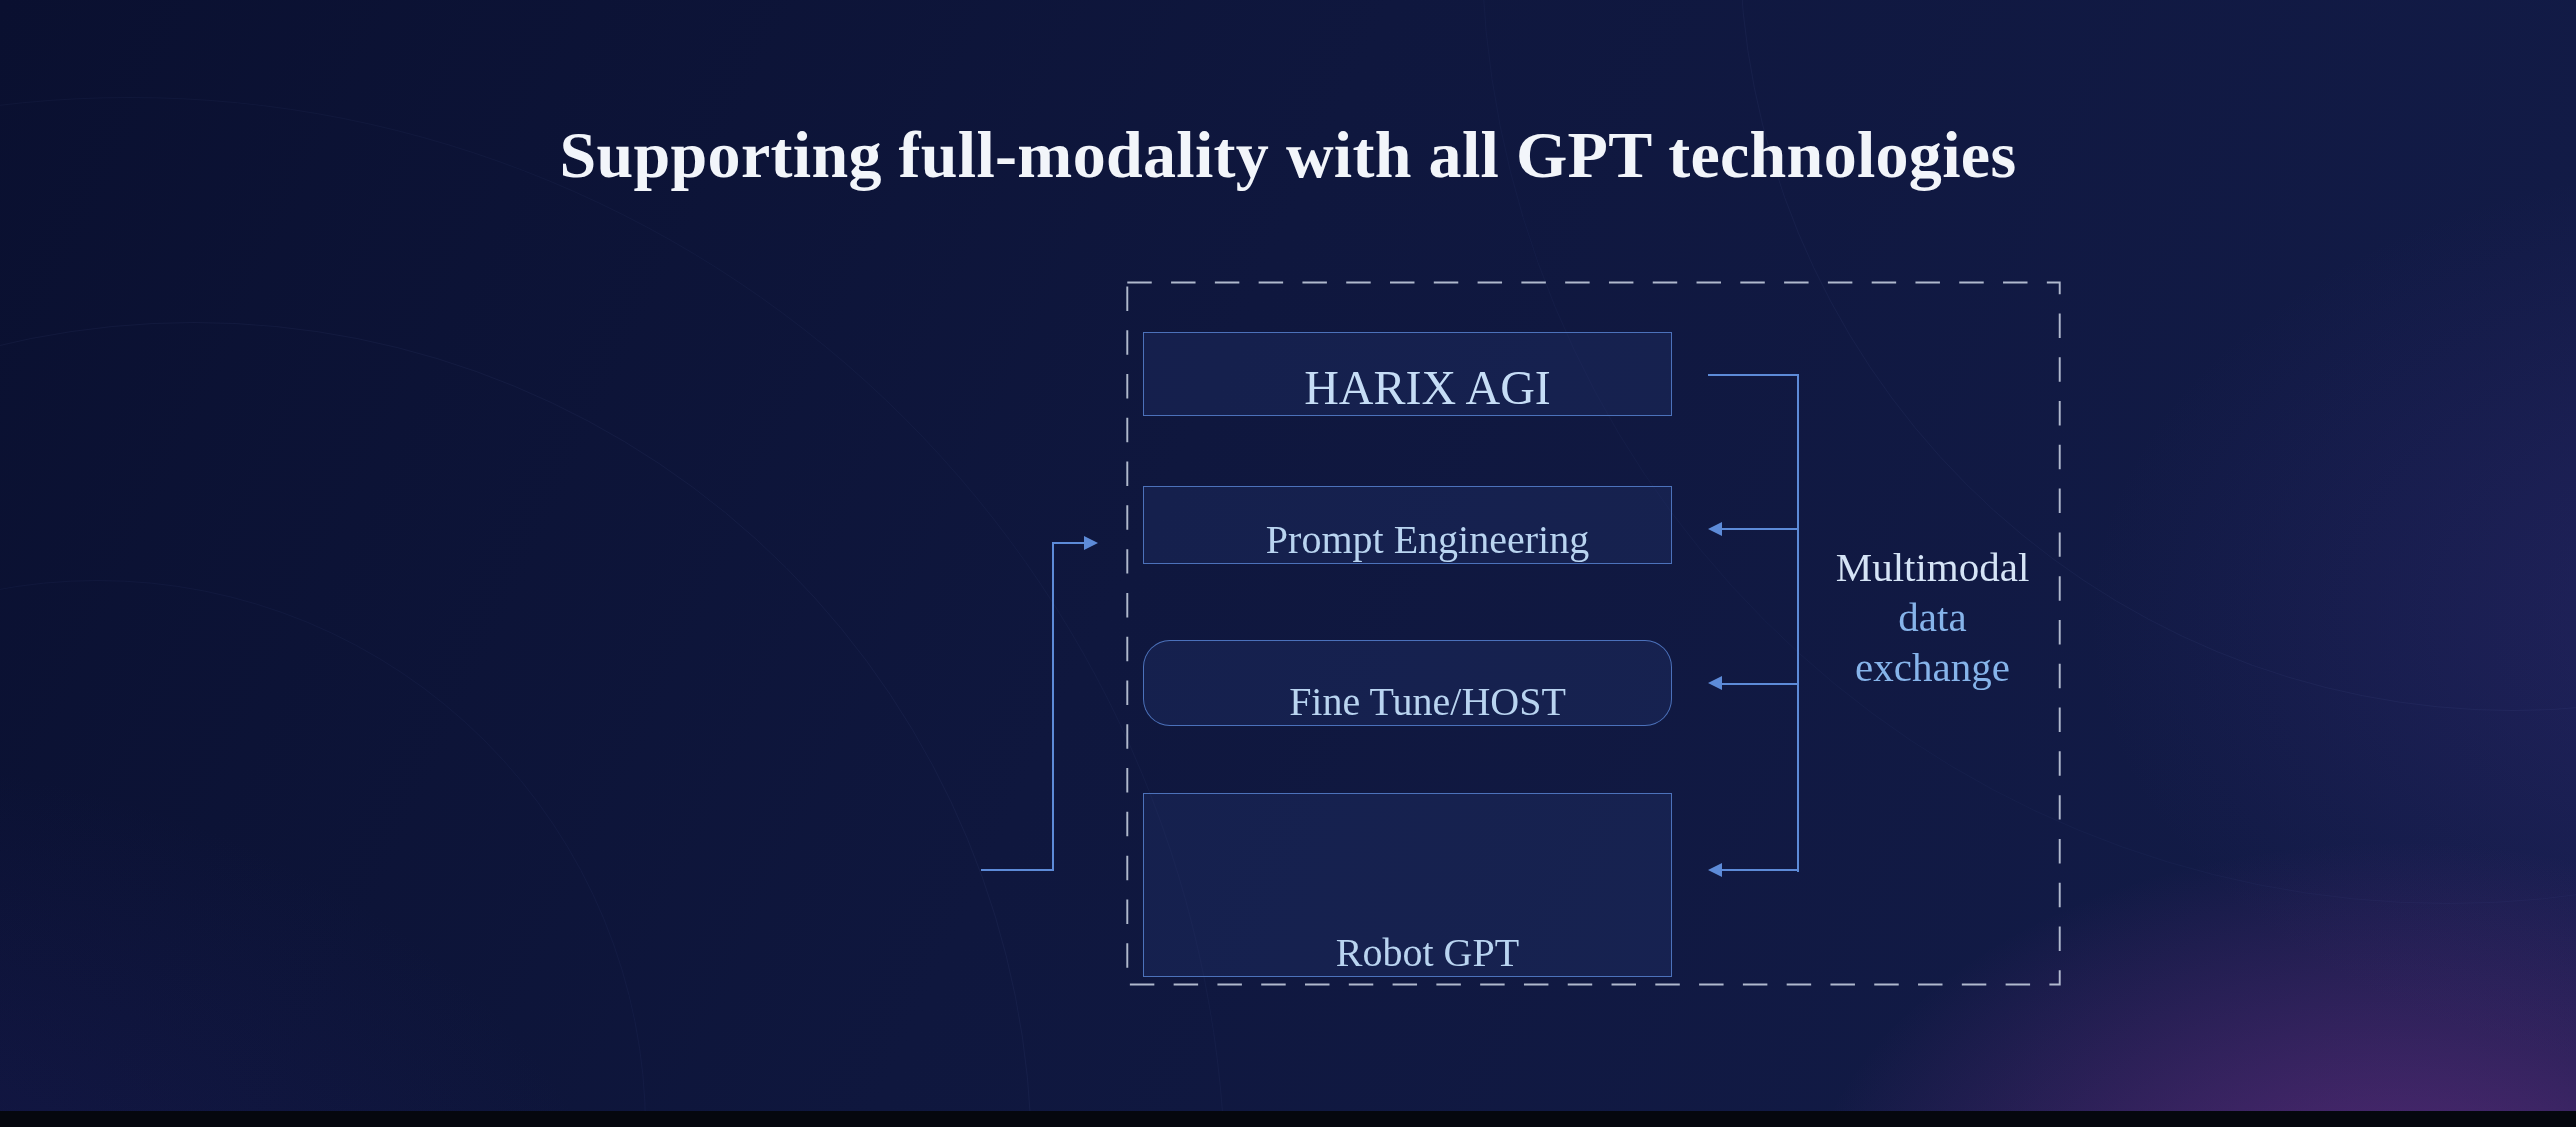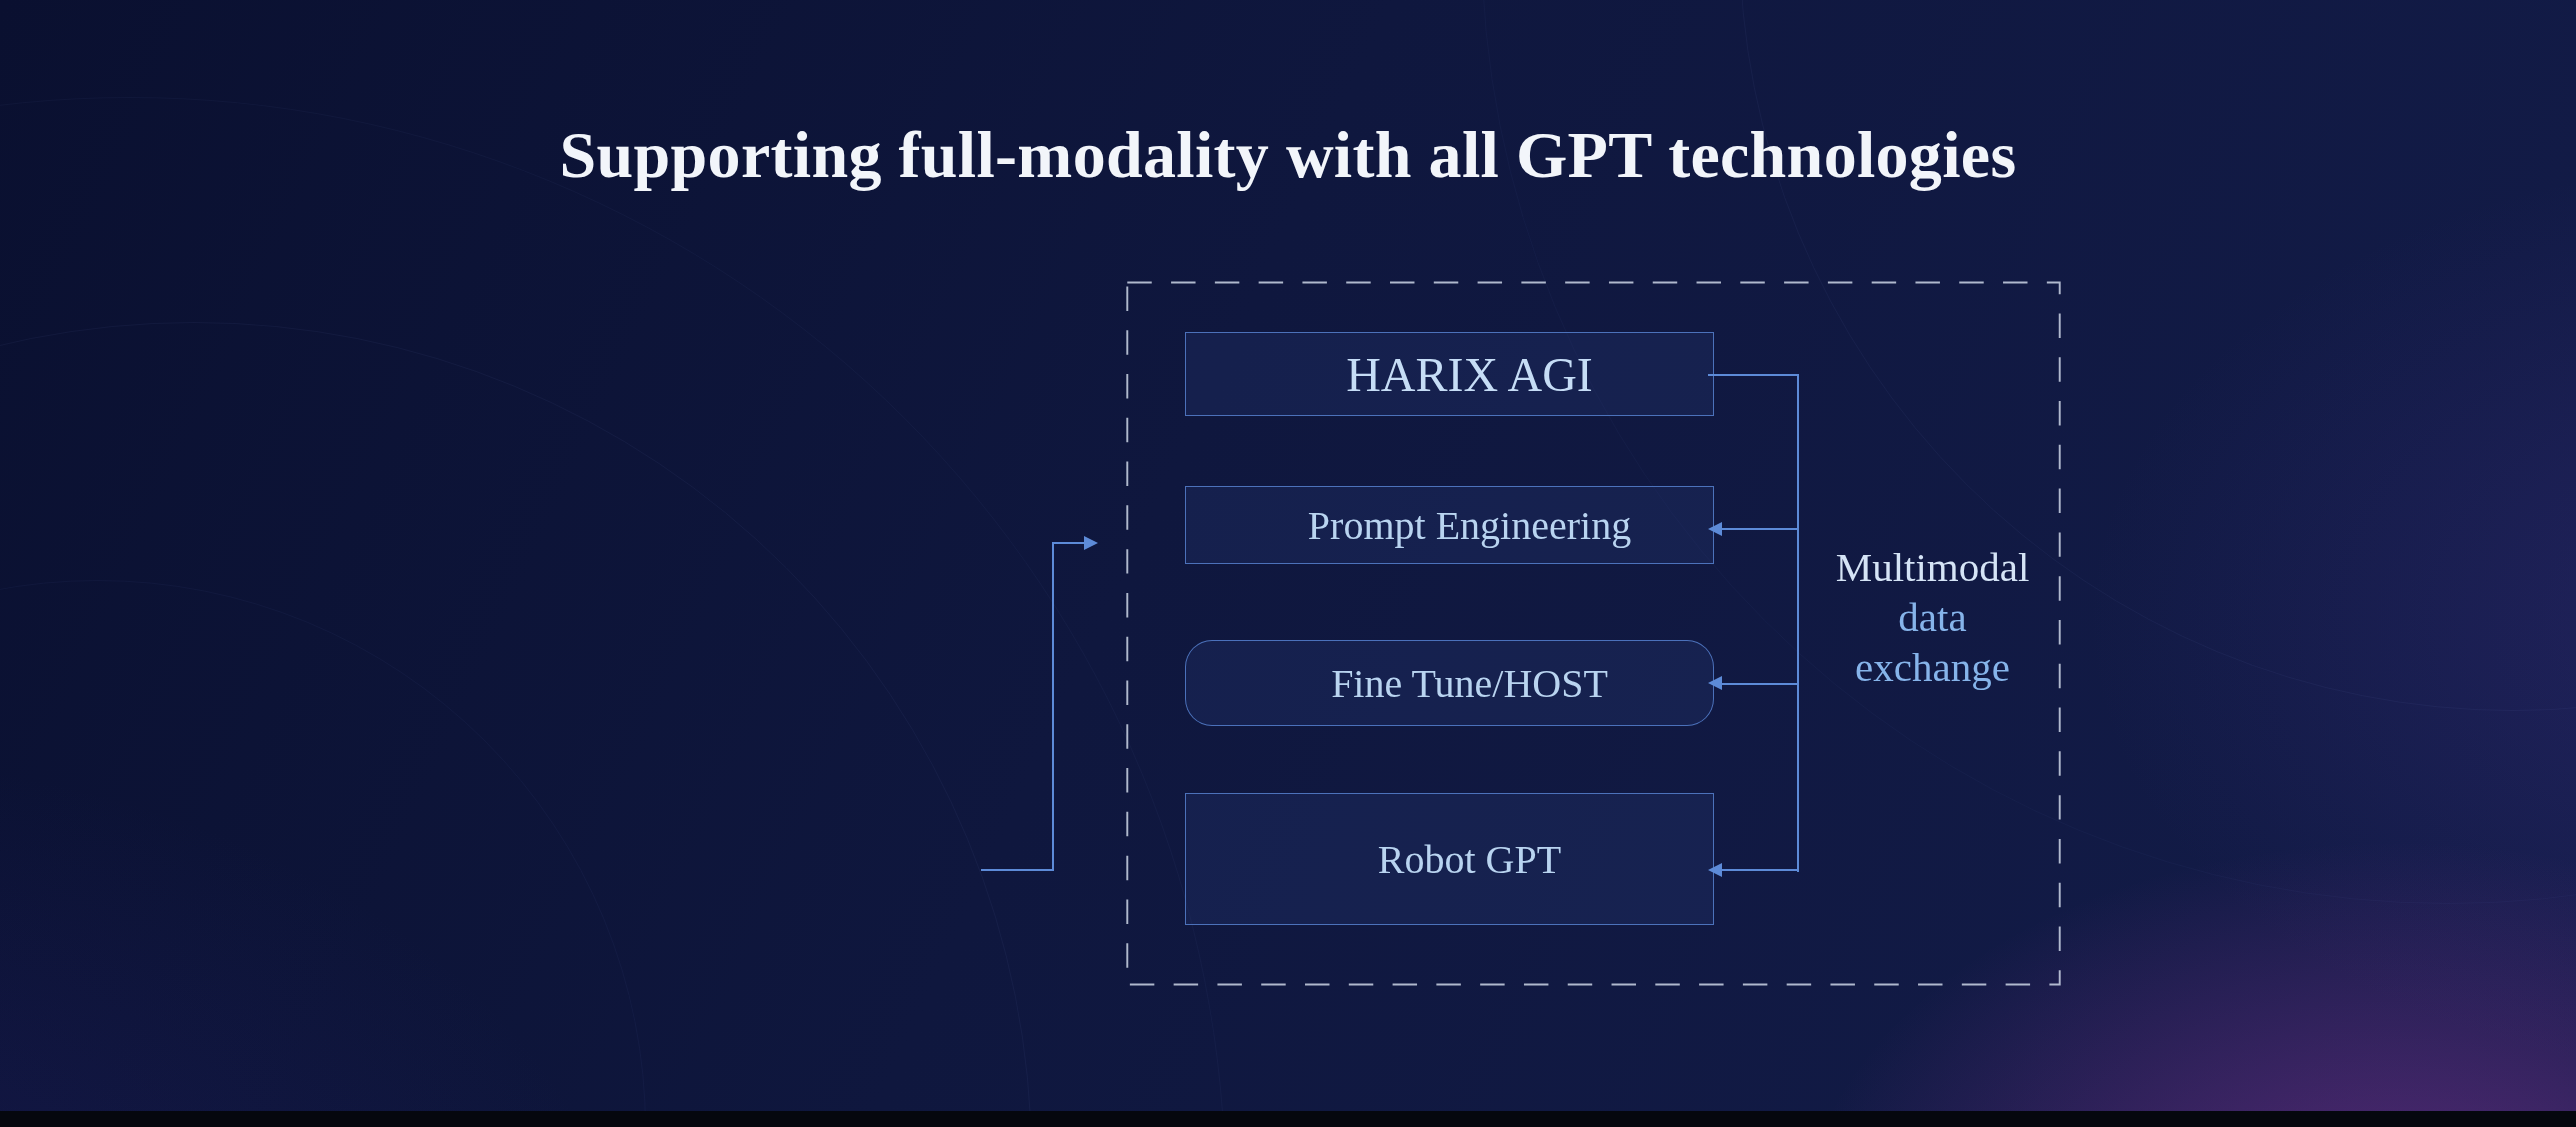--- a/index.html
+++ b/index.html
@@ -55,36 +55,36 @@
     position: absolute;
     left: 1126px;
     top: 281px;
     width: 935px;
     height: 705px;
   }
 
   
   .stack-box {
     position: absolute;
-    left: 1185px;
+    left: 1143px;
     width: 529px;
     border: 1.9px solid rgba(86, 128, 206, 0.85);
     background: rgba(38, 58, 118, 0.28);
     display: flex;
-    align-items: center;
+    align-items: flex-end;
     justify-content: center;
     color: #b9d4f0;
     font-size: 40px;
     box-sizing: border-box;
     padding-left: 40px;
   }
   .box-harix   { top: 332px;  height: 84px; font-size: 48px; color: #c6ddf6; }
   .box-prompt  { top: 486px;  height: 78px; }
   .box-fine    { top: 640px;  height: 86px; border-radius: 27px; }
-  .box-robot   { top: 793px; height: 132px; }
+  .box-robot   { top: 793px; height: 184px; }
 
   
   .external-box {
     position: absolute;
     left: 559px;
     top: 793px;
     width: 422px;
     height: 148px;
     border: 1.9px solid rgba(86, 128, 206, 0.85);
     background: rgba(38, 58, 118, 0.22);

